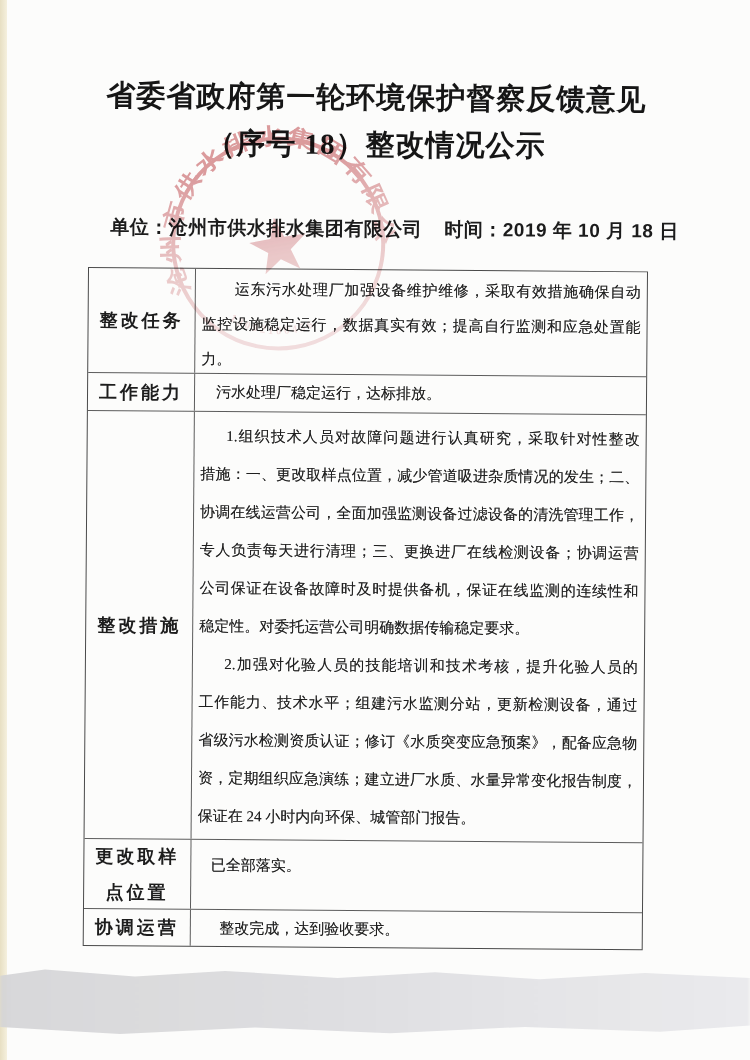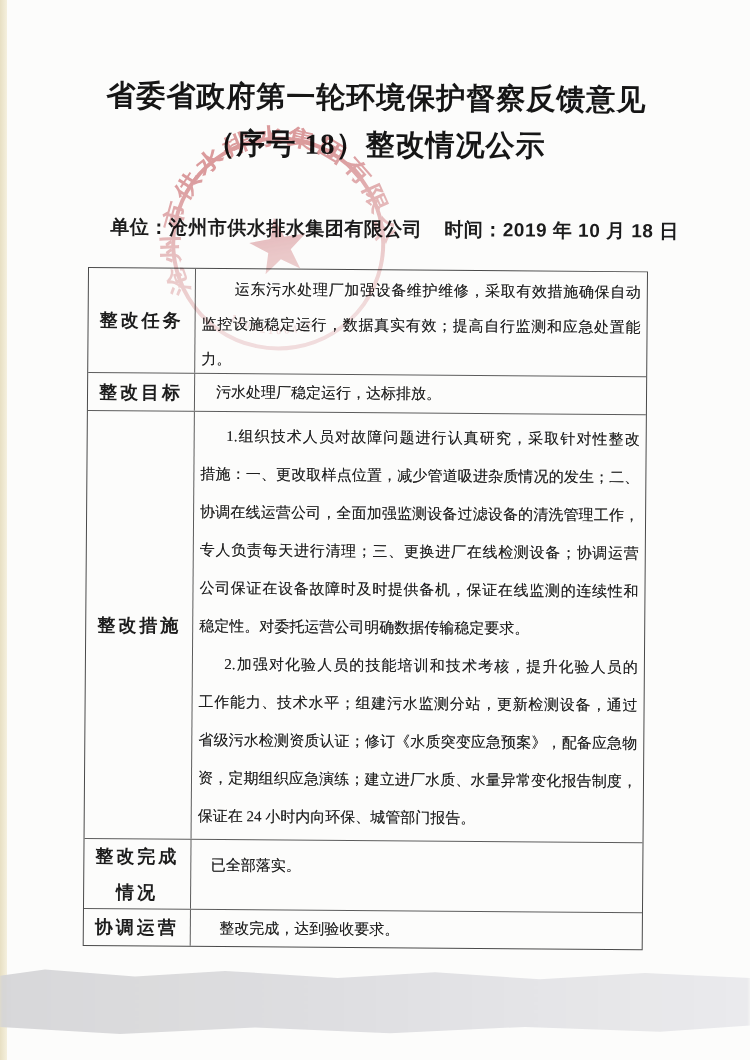--- a/index.html
+++ b/index.html
@@ -97,21 +97,21 @@
     <div class="t-row r1">
       <div class="t-label">整改任务</div>
       <div class="t-content">
         <div class="justlines">运东污水处理厂加强设备维护维修，采取有效措施确保自动
 监控设施稳定运行，数据真实有效；提高自行监测和应急处置能</div>
         <div class="lastline">力。</div>
       </div>
     </div>
 
     <div class="t-row r2">
-      <div class="t-label">整改目标</div>
+      <div class="t-label">工作能力</div>
       <div class="t-content">
         <span>污水处理厂稳定运行，达标排放。</span>
       </div>
     </div>
 
     <div class="t-row r3">
       <div class="t-label">整改措施</div>
       <div class="t-content">
         <div class="justlines">1.组织技术人员对故障问题进行认真研究，采取针对性整改
 措施：一、更改取样点位置，减少管道吸进杂质情况的发生；二、
@@ -121,21 +121,21 @@
         <div class="lastline">稳定性。对委托运营公司明确数据传输稳定要求。</div>
         <div class="justlines">2.加强对化验人员的技能培训和技术考核，提升化验人员的
 工作能力、技术水平；组建污水监测分站，更新检测设备，通过
 省级污水检测资质认证；修订《水质突变应急预案》，配备应急物
 资，定期组织应急演练；建立进厂水质、水量异常变化报告制度，</div>
         <div class="lastline">保证在 24 小时内向环保、城管部门报告。</div>
       </div>
     </div>
 
     <div class="t-row r4">
-      <div class="t-label">整改完成情况</div>
+      <div class="t-label">更改取样点位置</div>
       <div class="t-content">
         <div>已全部落实。</div>
       </div>
     </div>
 
     <div class="t-row r5">
       <div class="t-label">协调运营</div>
       <div class="t-content">
         <span>整改完成，达到验收要求。</span>
       </div>

